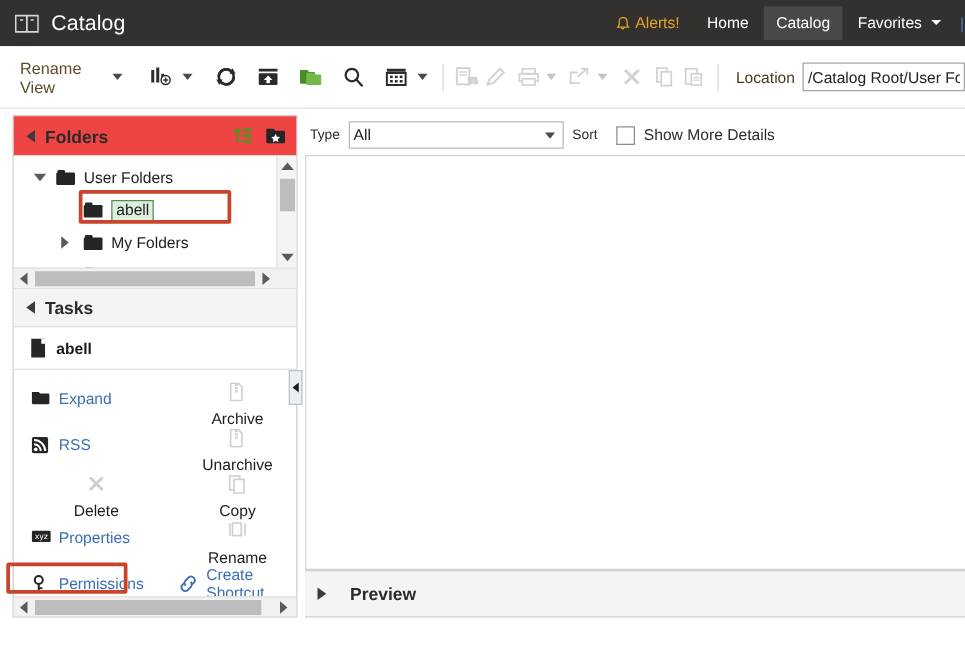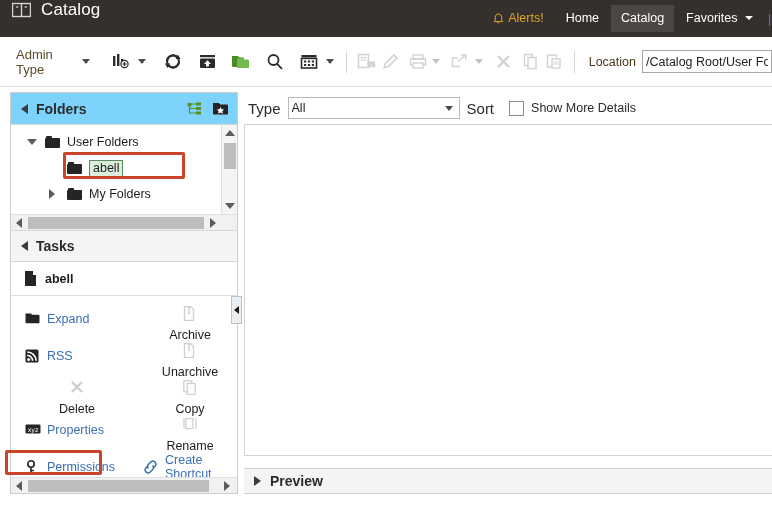--- a/index.html
+++ b/index.html
@@ -15,21 +15,21 @@
     width: 772px; height: 525px;
     background: #ffffff;
     overflow: hidden;
   }
 
   
   .topbar {
     position: absolute; left: 0; top: 0;
     width: 772px; height: 37px;
     background: #33302e;
-    display: flex; align-items: flex-start;
+    display: flex; align-items: center;
   }
   .brand {
     display: flex; align-items: center;
     margin-left: 12px;
   }
   .brand-icon {
     width: 19px; height: 16px;
     position: relative;
     margin-right: 10px;
   }
@@ -123,21 +123,21 @@
 
   
   .leftpanel {
     position: absolute; left: 10px; top: 92px;
     width: 228px; height: 402px;
     border: 1px solid #cfcdcb;
     background: #ffffff;
   }
   .panel-head {
     height: 32px;
-    background: #7dd3fc;
+    background: #ef4444;
     border-bottom: 1px solid #d9d7d5;
     display: flex; align-items: center;
     padding: 0 8px;
   }
   .panel-tri {
     width: 0; height: 0;
     border-top: 5px solid transparent;
     border-bottom: 5px solid transparent;
     border-right: 7px solid #3b3b3b;
     margin-right: 8px;
@@ -285,21 +285,21 @@
 
   
   .main {
     position: absolute; left: 244px; top: 92px;
     right: 0; height: 402px;
   }
   .filterbar {
     height: 32px; display: flex; align-items: center; gap: 7px;
     padding-left: 4px;
   }
-  .f-label { font-size: 15px; color: #2b2b2b; }
+  .f-label { font-size: 11px; color: #2b2b2b; }
   .f-select {
     height: 22px;
     border: 1px solid #b9b9b9;
     background: #fff;
     font-family: "Liberation Sans", sans-serif;
     font-size: 12.5px;
     color: #1c1c1c;
     padding: 0 3px;
     outline: none;
     appearance: none;
@@ -320,26 +320,26 @@
   }
   .chk-label { font-size: 12.5px; color: #2b2b2b; }
   .listarea {
     position: absolute; left: 0; top: 32px; right: 0; bottom: 38px;
     border: 1px solid #d4d2d0;
     border-right: none;
     background: #ffffff;
   }
   .previewbar {
     position: absolute; left: 0; right: 0; bottom: 0;
-    height: 26px;
+    height: 38px;
     background: #f5f4f2;
     border-top: 1px solid #d4d2d0;
     border-bottom: 1px solid #d4d2d0;
     display: flex; align-items: center;
-    padding-left: 10px; gap: 9px;
+    padding-left: 10px; gap: 19px;
   }
   .prev-tri {
     width: 0; height: 0;
     border-top: 5px solid transparent;
     border-bottom: 5px solid transparent;
     border-left: 7px solid #3b3b3b;
   }
   .prev-title { font-size: 14px; font-weight: bold; color: #2b2b2b; }
 
   .bottom-strip {
@@ -382,21 +382,21 @@
         <span>Favorites</span>
         <span class="caret-w"></span>
       </div>
       <div class="topnav-edge">|</div>
     </div>
   </div>
 
   <div class="toolbar">
 
     <div class="adminview">
-      <span>Admin Type</span>
+      <span>Rename View</span>
       <span class="caret-d"></span>
     </div>
 
     <div class="tb-group" style="margin-left:18px;">
       <div class="tb-btn">
         <svg width="18" height="17" viewBox="0 0 18 17">
           <rect x="1" y="3" width="2.4" height="10" fill="#2b2b2b"></rect>
           <rect x="5" y="1" width="2.4" height="12" fill="#2b2b2b"></rect>
           <rect x="9" y="6" width="2.4" height="7" fill="#2b2b2b"></rect>
           <circle cx="12.5" cy="11" r="3.6" fill="#fff" stroke="#2b2b2b" stroke-width="1.2"></circle>

